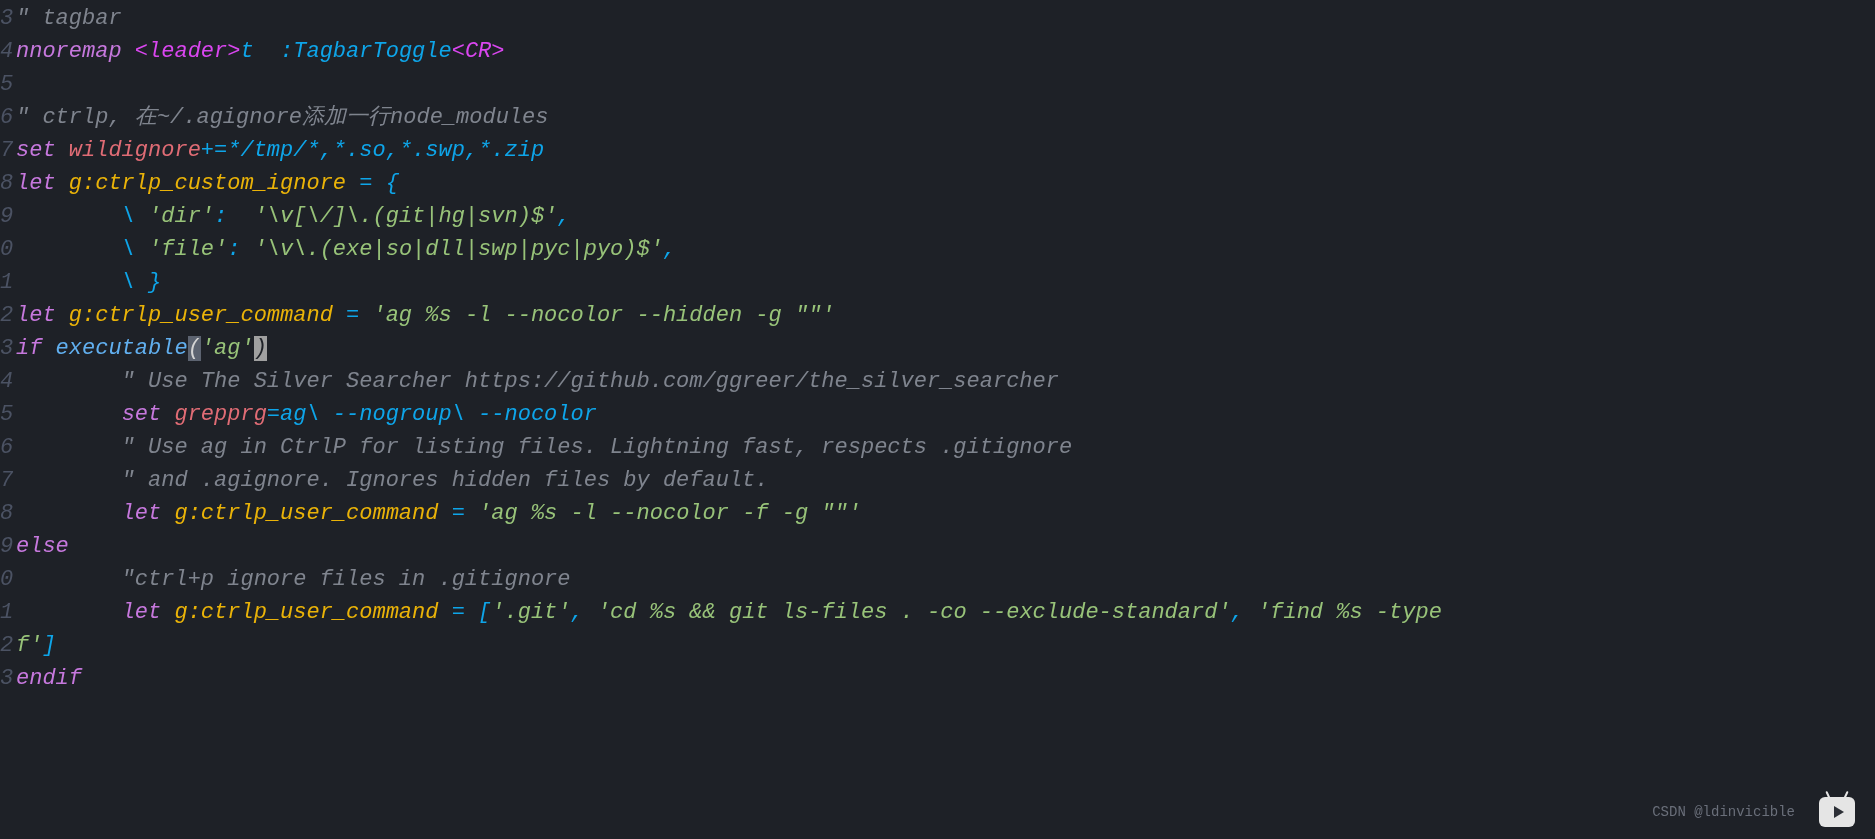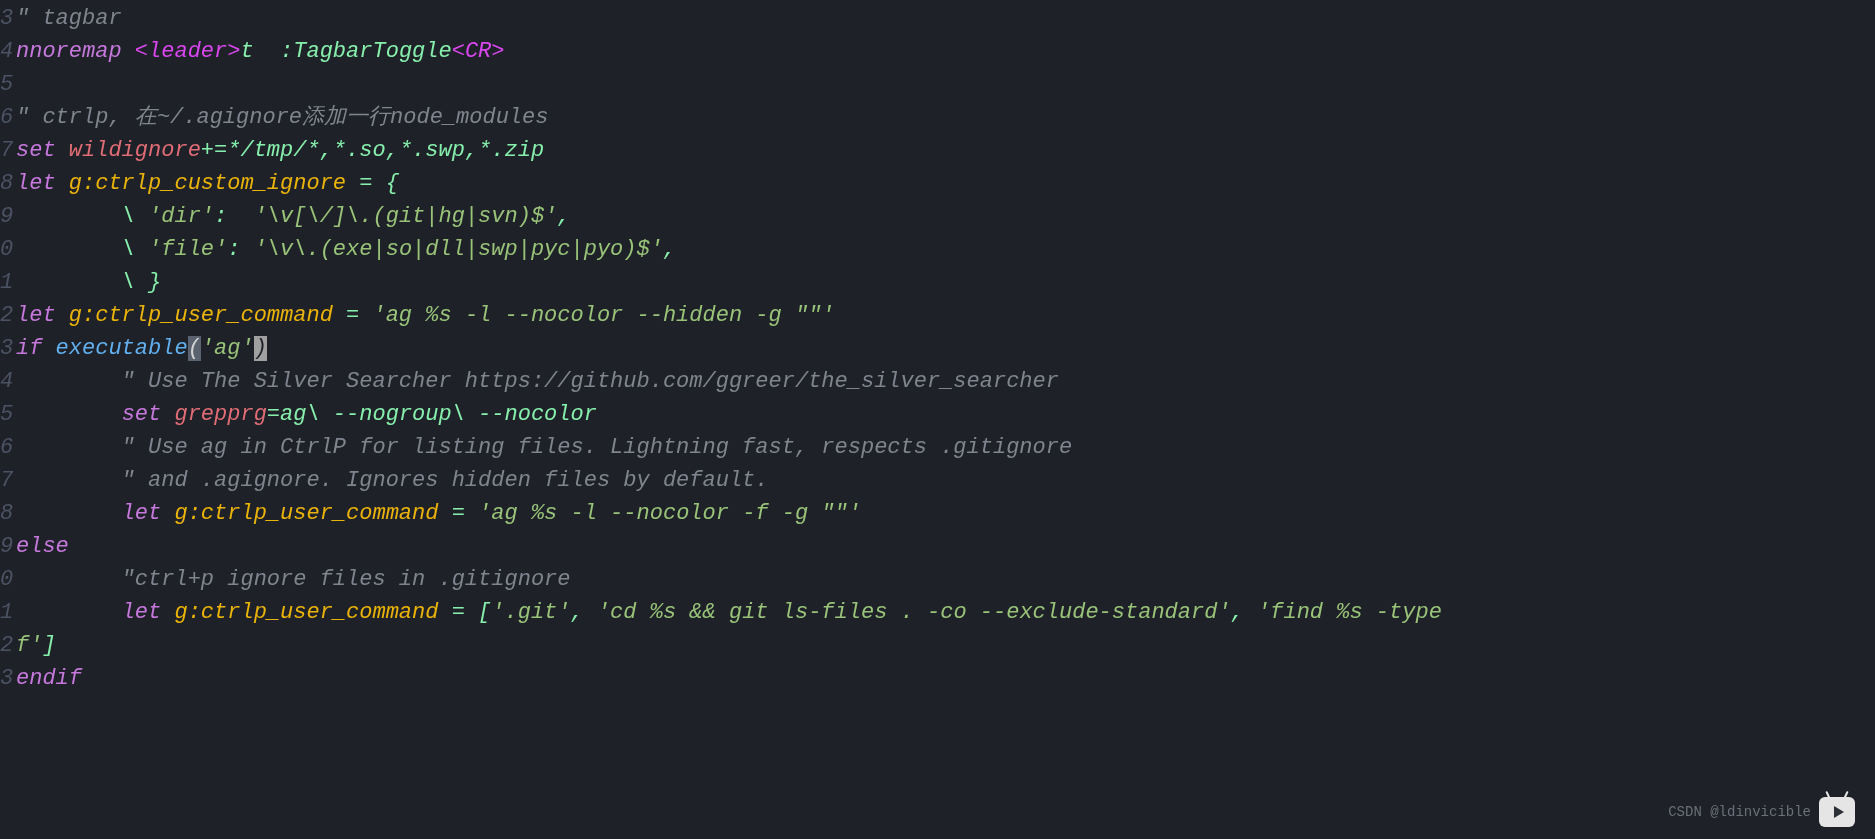--- a/index.html
+++ b/index.html
@@ -36,34 +36,34 @@
   .code {
     flex: 1;
     white-space: pre;
   }
   .comment { color: #7f848e; }
   .keyword { color: #c678dd; text-align: right; }
   .option { color: #e06c75; }
   .string { color: #98c379; text-align: center; }
   .special { color: #d946ef; }
   .function { color: #61afef; }
-  .normal { color: #86efac; }
+  .normal { color: #0ea5e9; }
   .var { color: #eab308; }
   .bracket-hl { background: #5c6370; color: #d4d4d4; }
   .cursor-hl { background: #a0a0a0; color: #1e2127; }
   .watermark {
     position: absolute;
     bottom: 12px;
     right: 20px;
     color: #6a6f7a;
     font-size: 14px;
     font-style: normal;
     display: flex;
     align-items: center;
-    gap: 8px;
+    gap: 24px;
   }
   .tv-icon {
     width: 36px;
     height: 30px;
     background: #e5e5e5;
     border-radius: 6px;
     position: relative;
     display: inline-flex;
     align-items: center;
     justify-content: center;

